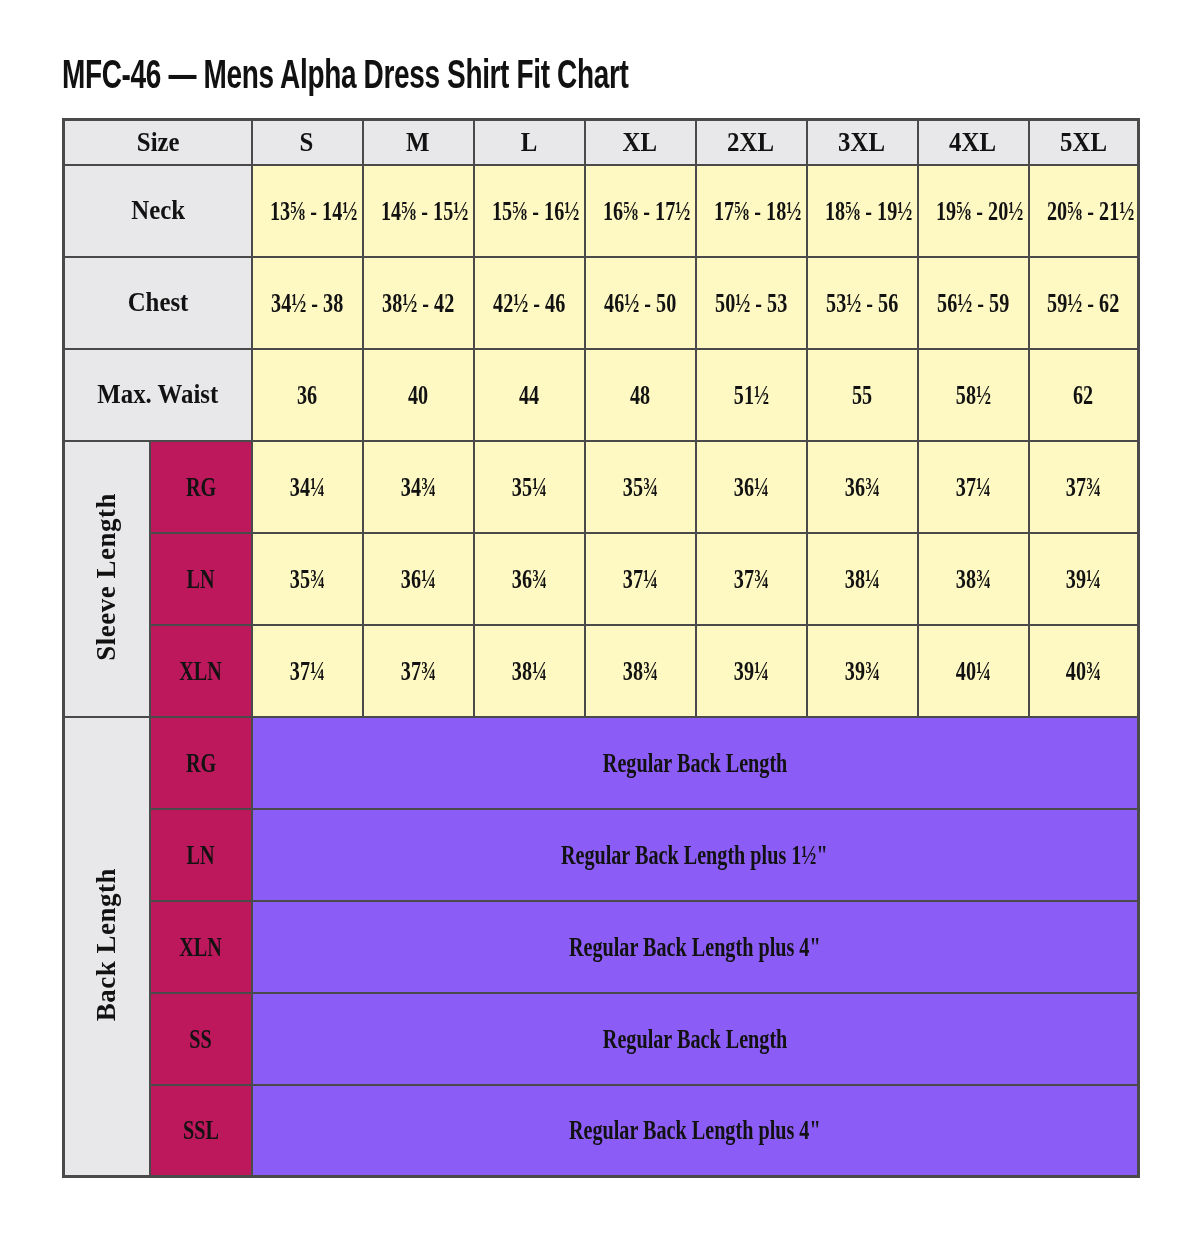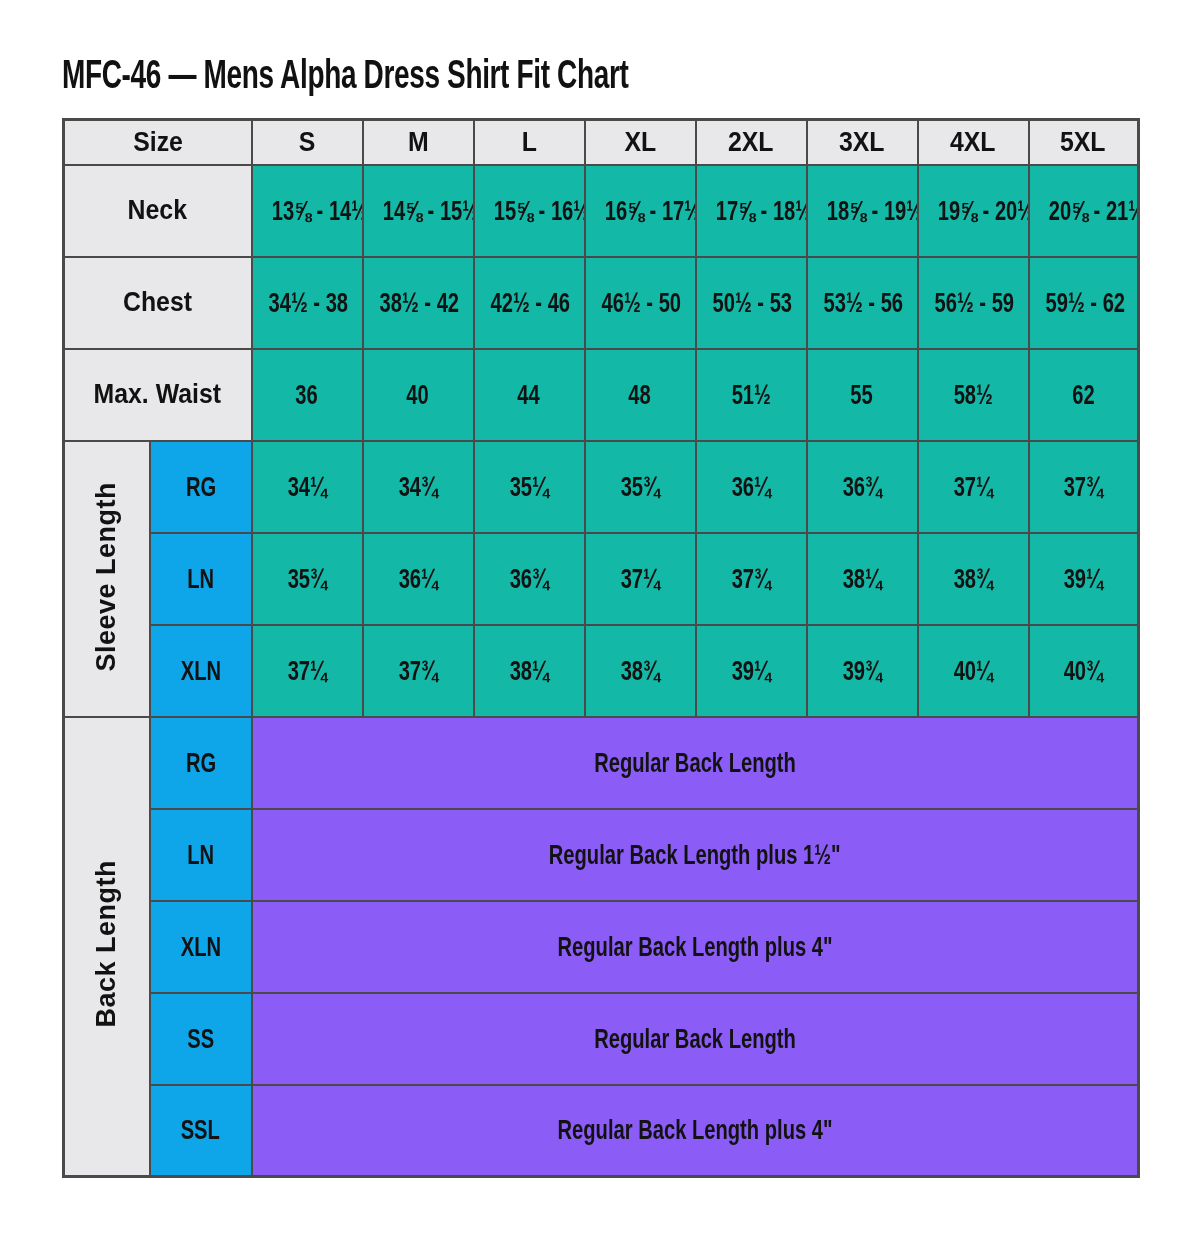--- a/index.html
+++ b/index.html
@@ -28,20 +28,21 @@
     white-space: nowrap;
   }
   table.fit-chart {
     position: absolute;
     left: 62px;
     top: 118px;
     width: 1075px;
     border-collapse: collapse;
     table-layout: fixed;
     border: 3px solid #4a4a4a;
+    font-family: Liberation Serif, serif;
   }
   table.fit-chart td {
     border: 2px solid #4a4a4a;
     text-align: center;
     vertical-align: middle;
     padding: 0;
     color: #121212;
     overflow: hidden;
   }
   tr.hdr-row { height: 45px; }
@@ -68,22 +69,22 @@
     letter-spacing: 0.5px;
   }
   .cnd {
     display: inline-block;
     font-weight: bold;
     font-size: 28px;
     transform: scaleX(0.72);
     transform-origin: center;
     white-space: nowrap;
   }
-  td.val { background: #14b8a6; }
-  td.sub { background: #0ea5e9; }
+  td.val { background: #fef9c3; }
+  td.sub { background: #be185d; }
   td.desc { background: #8b5cf6; }
 </style>
 </head>
 <body>
 
 <div class="sheet">
 
   <div class="page-title">MFC-46 — Mens Alpha Dress Shirt Fit Chart</div>
 
   <table class="fit-chart">

